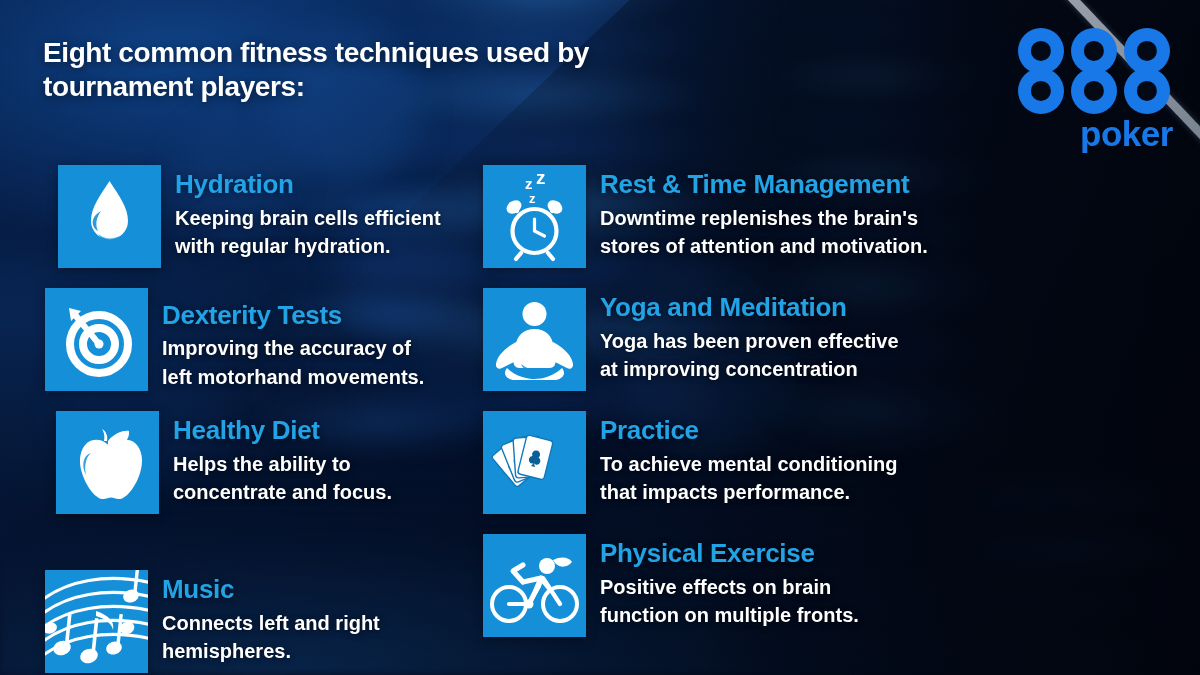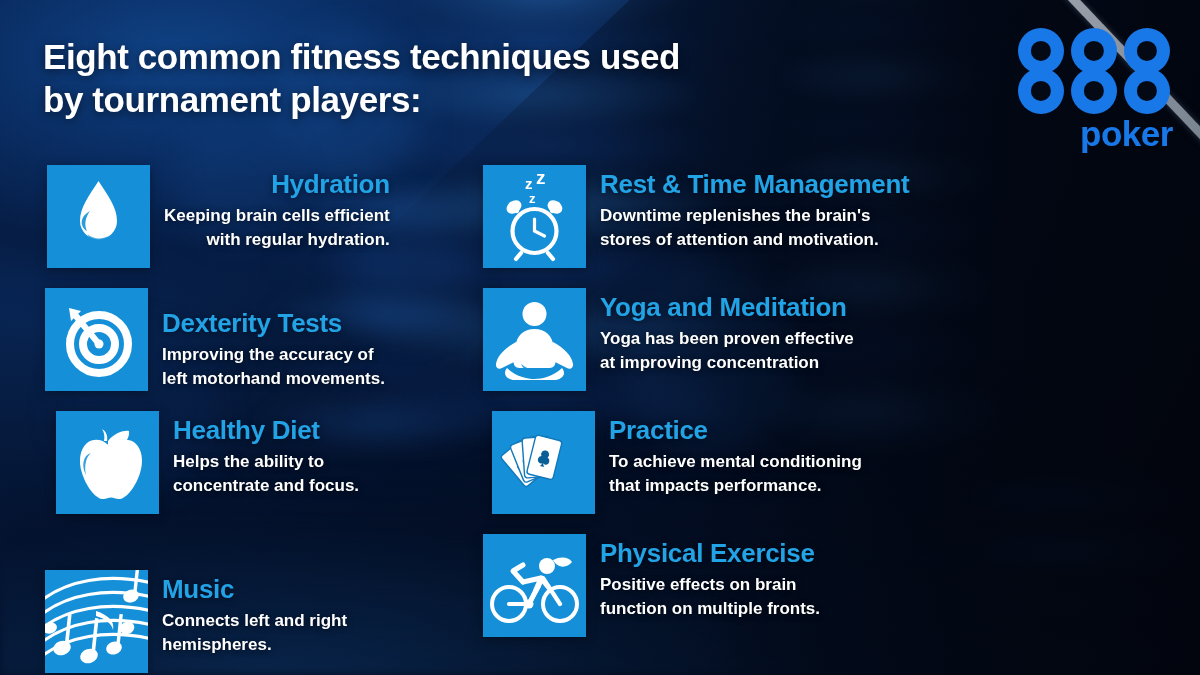--- a/index.html
+++ b/index.html
@@ -120,21 +120,21 @@
     pointer-events:none;
   }
 
   
   .content { position:absolute; inset:0; }
 
   .headline {
     position:absolute; left:43px; top:36px;
     width:680px;
     color:#ffffff;
-    font-size:35px;
+    font-size:28px;
     font-weight:bold;
     line-height:1.22;
     letter-spacing:-.4px;
     text-shadow:0 2px 10px rgba(0,0,0,.55);
   }
 
   
   .logo { position:absolute; left:1018px; top:28px; width:152px; height:130px; }
   .logo-888 { position:relative; width:152px; height:86px; }
   .ring {
@@ -175,21 +175,21 @@
     color:#22a3e6;
     font-size:26px;
     font-weight:bold;
     line-height:1.06;
     letter-spacing:-.3px;
     white-space:nowrap;
     text-shadow:0 1px 6px rgba(0,0,0,.45);
   }
   .it-desc {
     color:#ffffff;
-    font-size:17px;
+    font-size:20px;
     font-weight:bold;
     line-height:1.42;
     margin-top:5px;
     white-space:pre-line;
     text-shadow:0 1px 6px rgba(0,0,0,.6);
   }
 </style>
 </head>
 <body>
 
@@ -221,21 +221,21 @@
         <span class="ring" style="left:0px;   top:0px;  width:46px; height:46px;"></span>
         <span class="ring" style="left:0px;   top:40px; width:46px; height:46px;"></span>
         <span class="ring" style="left:53px;  top:0px;  width:46px; height:46px;"></span>
         <span class="ring" style="left:53px;  top:40px; width:46px; height:46px;"></span>
         <span class="ring" style="left:106px; top:0px;  width:46px; height:46px;"></span>
         <span class="ring" style="left:106px; top:40px; width:46px; height:46px;"></span>
       </div>
       <div class="logo-poker">poker</div>
     </div>
 
-    <div class="item" style="left:47px; top:165px;text-align:right;">
+    <div class="item" style="left:58px; top:165px;">
       <div class="tile">
         <svg viewBox="0 0 103 103" aria-hidden="true">
           <path d="M51.5 16 C42 31 33 42 33 56 a18.5 18.5 0 0 0 37 0 C70 42 61 31 51.5 16 Z" fill="#ffffff"></path>
           <path d="M43 46 C38 53 37 60 40 66 c-7 -4 -8 -14 3 -20 Z" fill="#1590d8" opacity=".9"></path>
           <path d="M40.5 69 c5 5 14 6 21 2 -6 7 -18 6 -21 -2 Z" fill="#1590d8" opacity=".75"></path>
         </svg>
       </div>
       <div class="texts">
         <div class="it-title">Hydration</div>
         <div class="it-desc">Keeping brain cells efficient
@@ -350,21 +350,21 @@
           <path d="M38 76 c6 5 13 7 20 6 -7 4 -17 2 -20 -6 Z" fill="#1590d8" opacity=".85"></path>
         </svg>
       </div>
       <div class="texts">
         <div class="it-title">Yoga and Meditation</div>
         <div class="it-desc">Yoga has been proven effective
 at improving concentration</div>
       </div>
     </div>
 
-    <div class="item" style="left:483px; top:411px;margin-left:9px;">
+    <div class="item" style="left:483px; top:411px;">
       <div class="tile">
         <svg viewBox="0 0 103 103" aria-hidden="true">
           <g stroke="#1178bb" stroke-width="1.4">
             <g transform="rotate(-40 48 70)">
               <rect x="33" y="26" width="27" height="40" rx="3" fill="#ffffff"></rect>
               <path d="M46 38 c-4 4 -7 6 -7 9 a3.6 3.6 0 0 0 6 2.4 c-.4 2 -1.4 3.4 -2.4 4.2 h6.8 c-1 -.8 -2 -2.2 -2.4 -4.2 a3.6 3.6 0 0 0 6 -2.4 c0 -3 -3 -5 -7 -9 Z" fill="#0a5f96" stroke="none"></path>
             </g>
             <g transform="rotate(-22 48 70)">
               <rect x="33" y="26" width="27" height="40" rx="3" fill="#ffffff"></rect>
               <path d="M46 38 c-4 4 -7 6 -7 9 a3.6 3.6 0 0 0 6 2.4 c-.4 2 -1.4 3.4 -2.4 4.2 h6.8 c-1 -.8 -2 -2.2 -2.4 -4.2 a3.6 3.6 0 0 0 6 -2.4 c0 -3 -3 -5 -7 -9 Z" fill="#0a5f96" stroke="none"></path>

